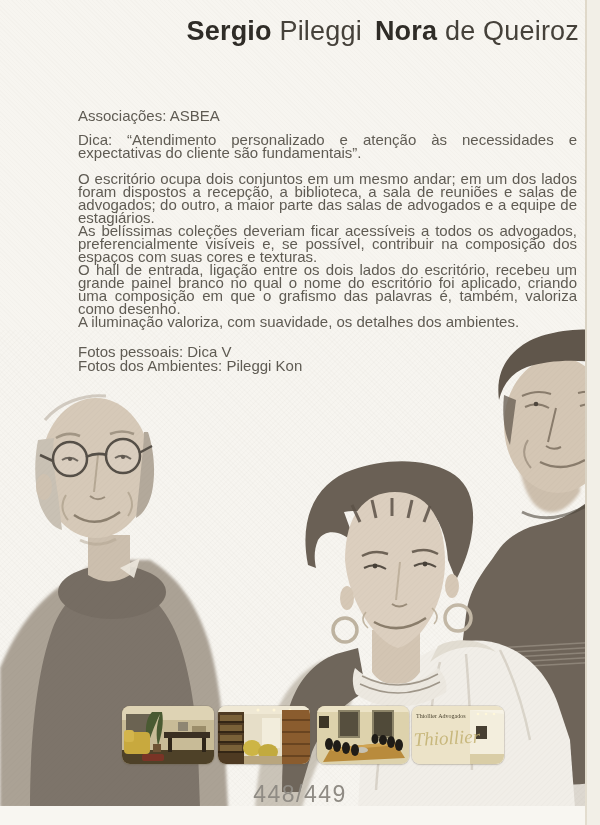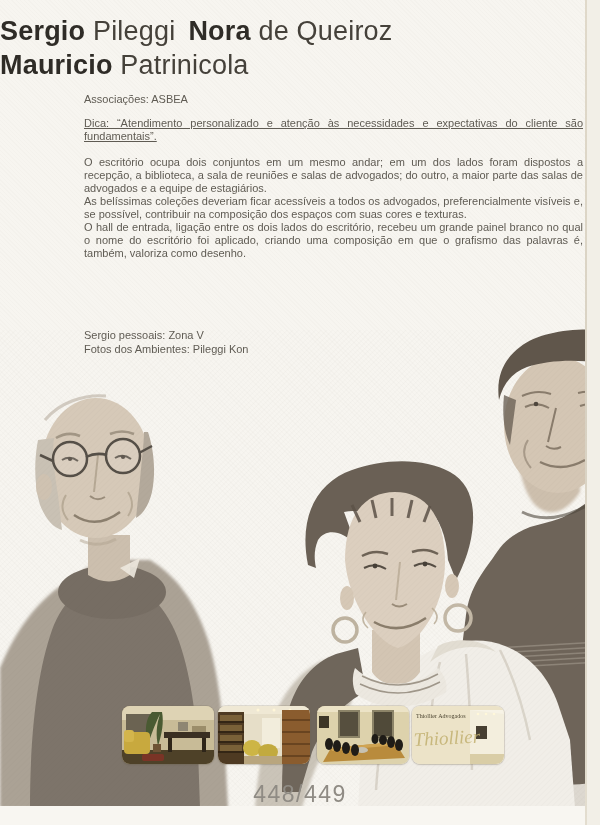--- a/index.html
+++ b/index.html
@@ -10,28 +10,28 @@
   }
   .page{
     position:relative;width:600px;height:825px;overflow:hidden;
     background:#f7f5f0;
     background-image:repeating-linear-gradient(45deg, rgba(90,80,60,0.018) 0 1px, transparent 1px 3px);
   }
   
   .edge-band{position:absolute;top:0;bottom:0;right:0;width:13px;background:#f2efe7;}
   .edge-line{position:absolute;top:0;bottom:0;right:13px;width:2px;background:linear-gradient(#e0d9ca,#d8d1c2,#e3ddcf);}
   
-  .header{position:absolute;top:14px;left:0;width:579px;text-align:left;color:#45413a;}
+  .header{position:absolute;top:14px;left:0;width:579px;text-align:right;color:#45413a;}
   .hdr-row{font-size:27px;letter-spacing:.2px;line-height:34px;white-space:nowrap;}
   .hdr-row .b{font-weight:bold;color:#2f2c27;}
   .hdr-gap{display:inline-block;width:13px;}
   
-  .textcol{position:absolute;left:84px;width:499px;color:#5f5b53;font-size:11px;line-height:13px;}
+  .textcol{position:absolute;left:78px;width:499px;color:#5f5b53;font-size:15px;line-height:13px;margin-top:16px;}
   .assoc{top:93px;}
-  .tip{top:117px;text-align:justify;text-decoration:underline;}
+  .tip{top:117px;text-align:justify;}
   .main{top:156px;text-align:justify;}
   .main p{margin:0;}
   .credits{top:329px;}
   .credits div{line-height:13.5px;}
   
   .portraits{position:absolute;left:0;top:0;width:600px;height:825px;}
   
   .thumb{position:absolute;top:706px;width:92px;height:58px;border-radius:8px;overflow:hidden;
          box-shadow:0 0 0 1px rgba(120,110,90,.18), 0 1px 2px rgba(60,50,30,.15);}
   .t1{left:122px;}.t2{left:218px;}.t3{left:317px;}.t4{left:412px;}
@@ -175,34 +175,34 @@
       </g>
     </g>
 
     <rect x="0" y="330" width="600" height="478" fill="url(#halftone)" opacity="0.05"></rect>
 
     <rect x="0" y="806" width="600" height="19" fill="#f8f6f1"></rect>
   </svg>
 
   <div class="header">
     <div class="hdr-row"><span class="b">Sergio</span><span> Pileggi</span><span class="hdr-gap"></span><span class="b">Nora</span><span> de Queiroz</span></div>
-    <div class="hdr-row"><span class="b">Mauricio</span><span> Patrinicola</span></div>
   </div>
 
   <div class="textcol assoc">Associações: ASBEA</div>
   <div class="textcol tip">Dica: “Atendimento personalizado e atenção às necessidades e expectativas do cliente são fundamentais”.</div>
 
   <div class="textcol main">
     <p>O escritório ocupa dois conjuntos em um mesmo andar; em um dos lados foram dispostos a recepção, a biblioteca, a sala de reuniões e salas de advogados; do outro, a maior parte das salas de advogados e a equipe de estagiários.</p>
     <p>As belíssimas coleções deveriam ficar acessíveis a todos os advogados, preferencialmente visíveis e, se possível, contribuir na composição dos espaços com suas cores e texturas.</p>
     <p>O hall de entrada, ligação entre os dois lados do escritório, recebeu um grande painel branco no qual o nome do escritório foi aplicado, criando uma composição em que o grafismo das palavras é, também, valoriza como desenho.</p>
+    <p>A iluminação valoriza, com suavidade, os detalhes dos ambientes.</p>
   </div>
 
   <div class="textcol credits">
-    <div>Sergio pessoais: Zona V</div>
+    <div>Fotos pessoais: Dica V</div>
     <div>Fotos dos Ambientes: Pileggi Kon</div>
   </div>
 
   <div class="thumb t1">
     <svg width="92" height="58" viewBox="0 0 92 58">
       <rect width="92" height="58" fill="#c8bb97"></rect>
       <rect x="0" y="0" width="92" height="14" fill="#ded3b4"></rect>
       <rect x="4" y="8" width="26" height="18" fill="#6b6352"></rect>
       <rect x="0" y="44" width="92" height="14" fill="#4e4128"></rect>
       <rect x="20" y="48" width="22" height="7" rx="2" fill="#7a3426"></rect>

